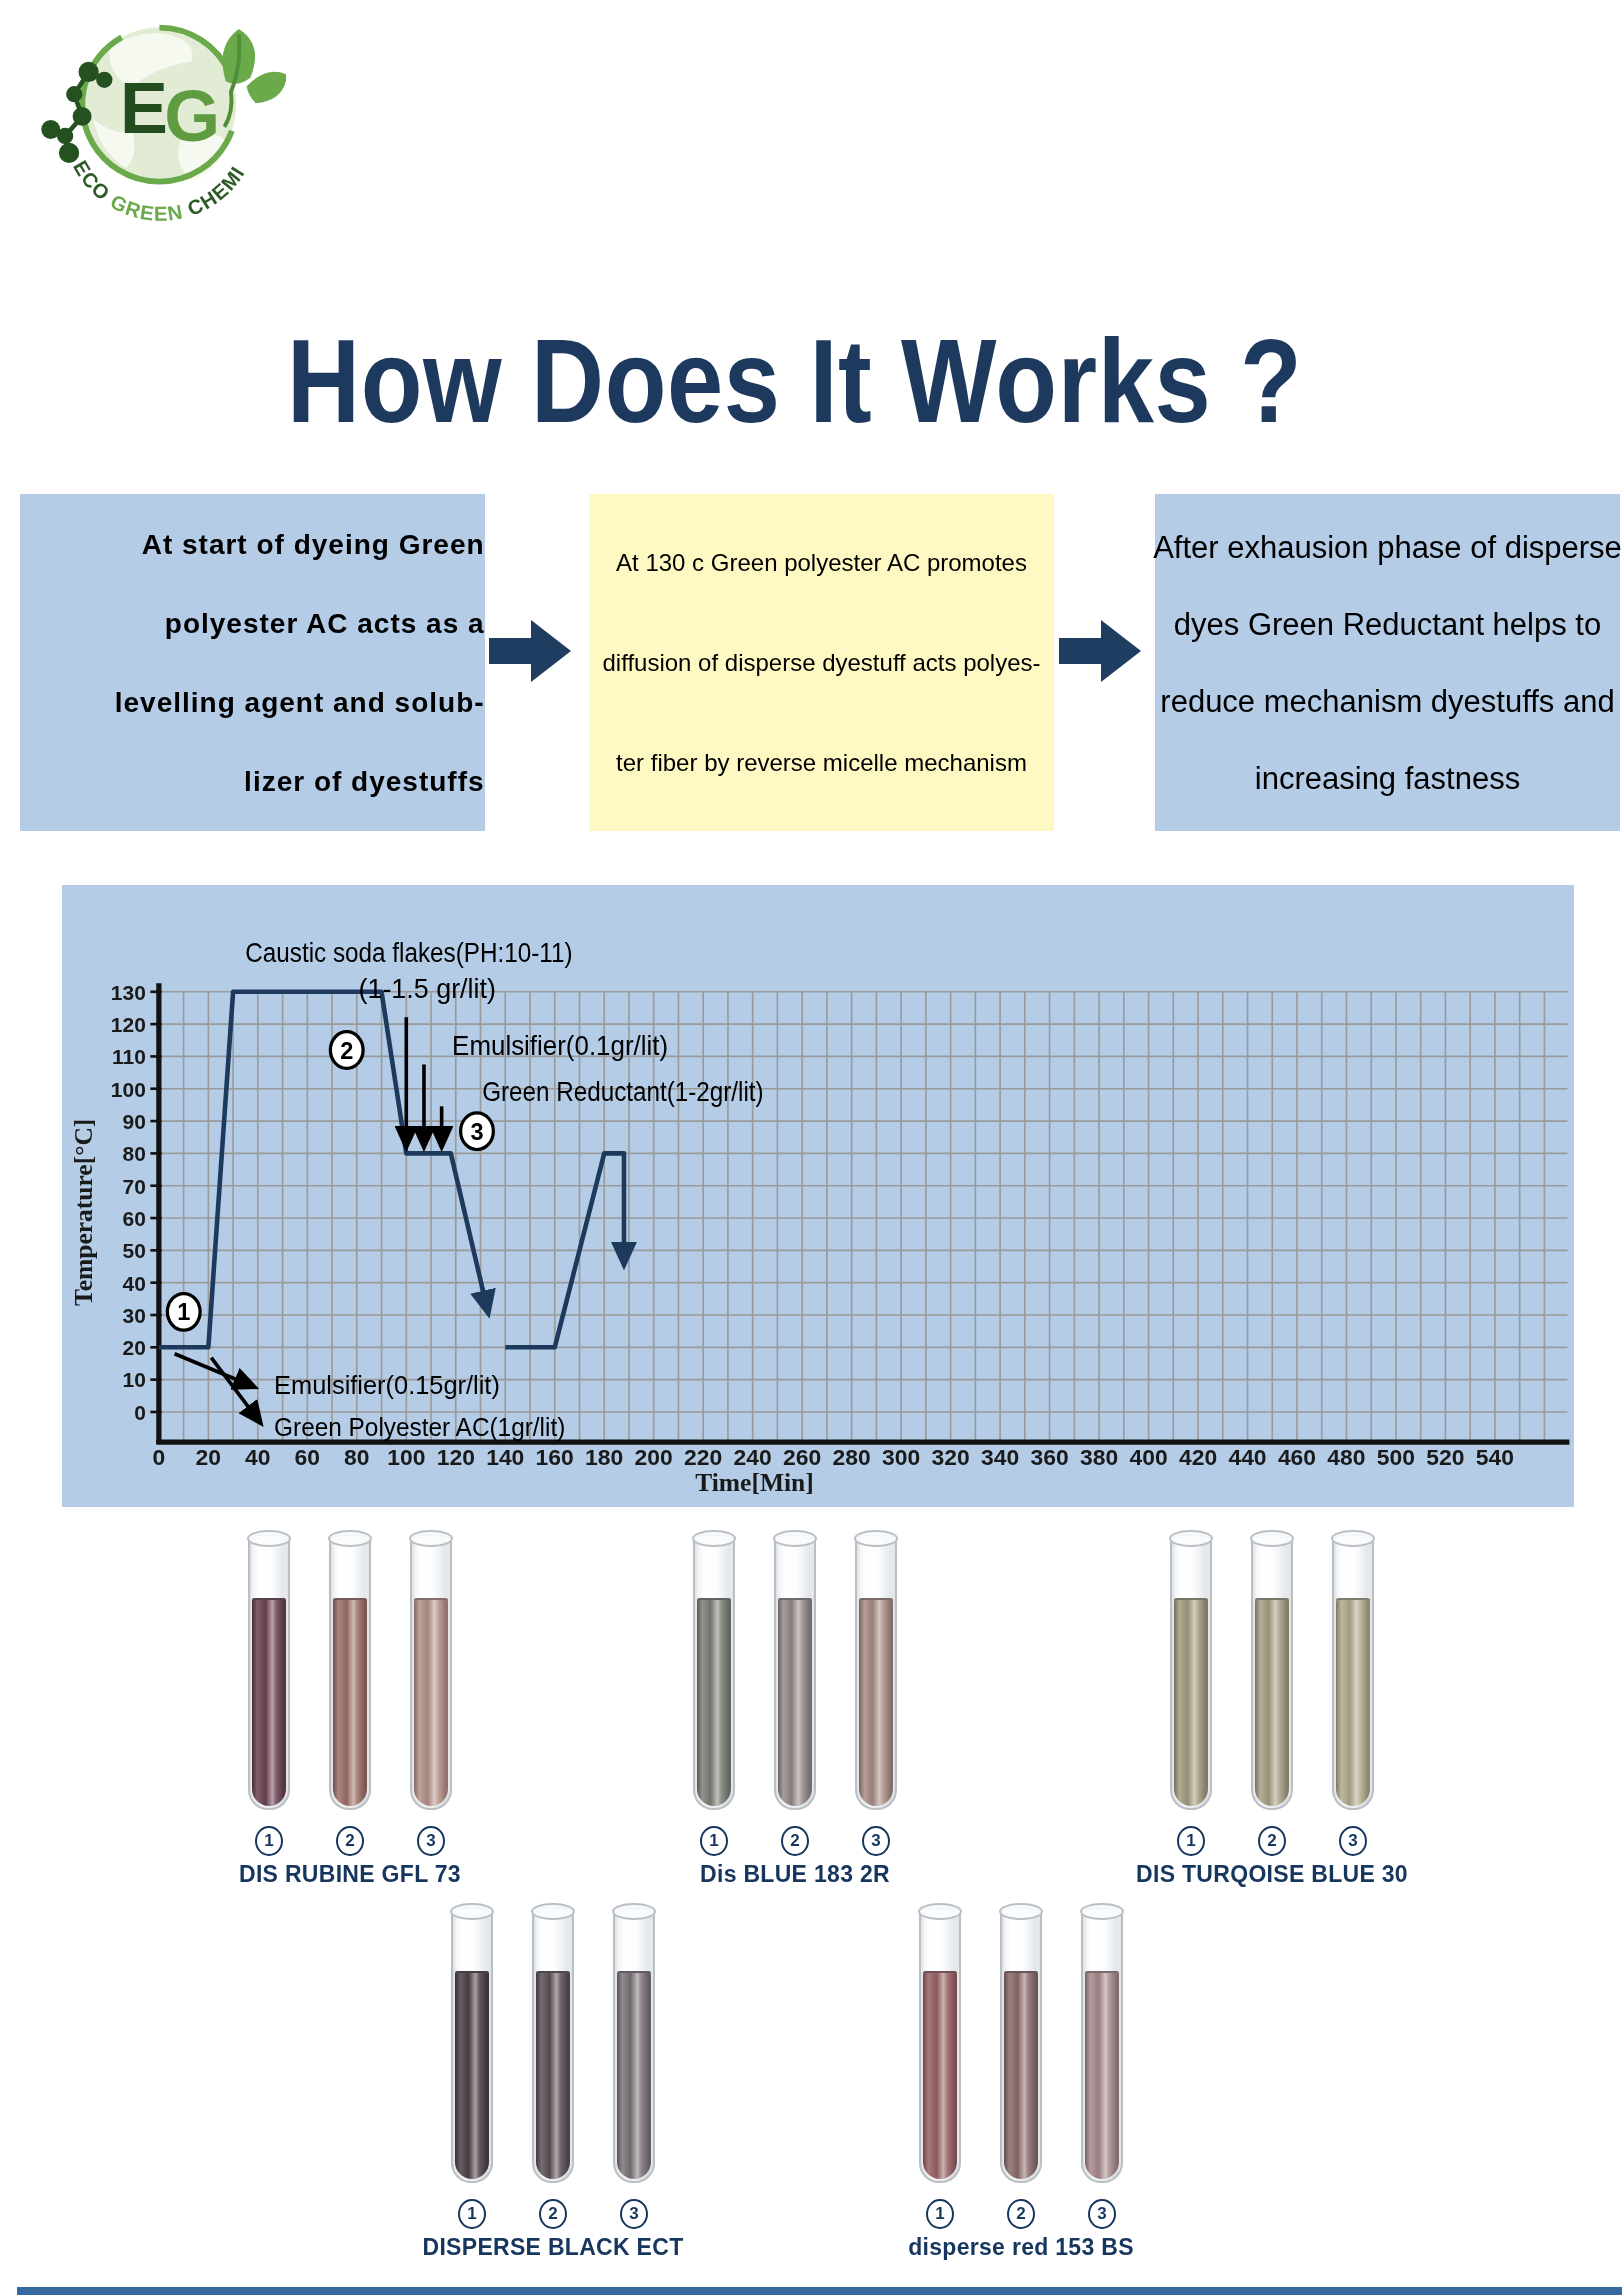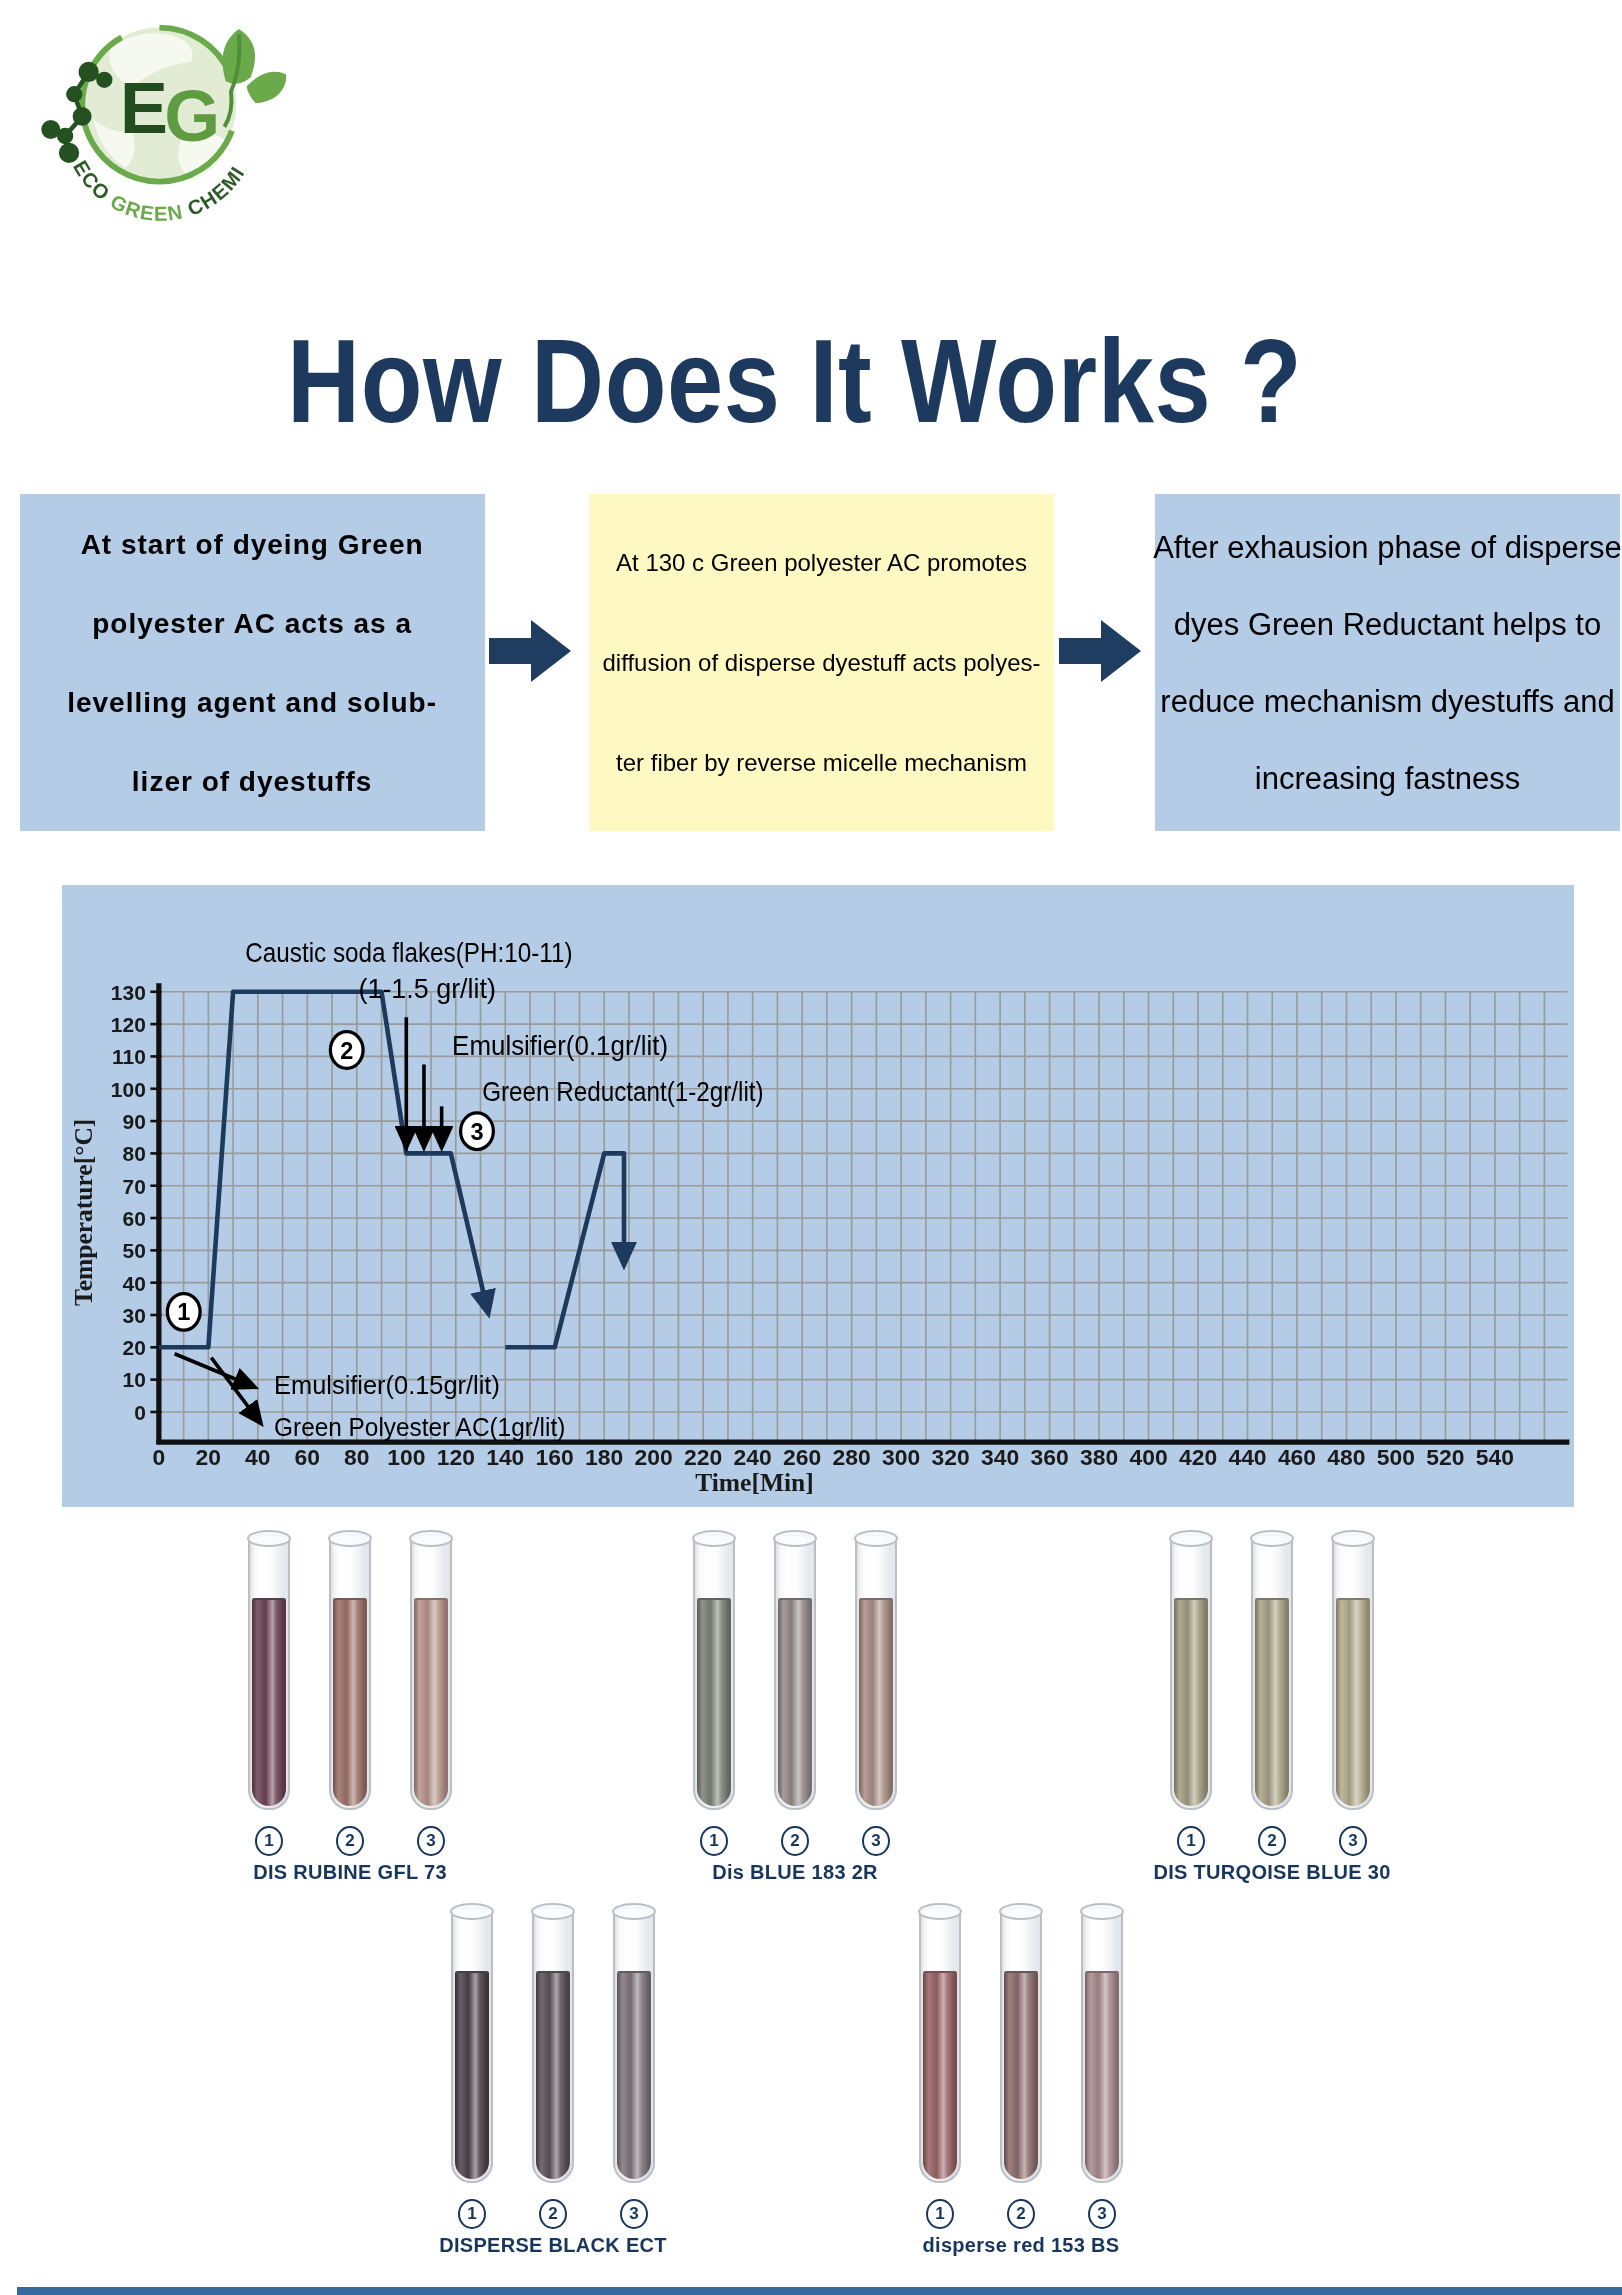--- a/index.html
+++ b/index.html
@@ -52,21 +52,21 @@
         border-radius:50%;background:rgba(250,252,253,.9);}
   .tube .liquid{position:absolute;left:2px;right:2px;top:62px;bottom:2px;
         border-radius:2.6px 2.6px 17.7px 17.7px / 2.6px 2.6px 17.7px 17.7px;
         border-top:2.6px solid rgba(55,55,65,.4);}
   .tube .liquid::after{content:'';position:absolute;inset:0;
         border-radius:inherit;
         background:linear-gradient(90deg,rgba(0,0,0,.30),rgba(255,255,255,.14) 16%,
           rgba(0,0,0,.10) 40%,rgba(255,255,255,.50) 60%,rgba(255,255,255,.12) 72%,rgba(0,0,0,.22) 94%);}
   .num-circle{width:23.6px;height:26px;margin-top:15.7px;border:2px solid #17365d;border-radius:50%;
         color:#17365d;font-weight:bold;font-size:17px;display:flex;align-items:center;justify-content:center;}
-  .tube-label{margin-top:5.2px;font-weight:bold;font-size:20px;color:#17365d;white-space:nowrap;letter-spacing:0.3px;}
+  .tube-label{margin-top:5.2px;font-weight:bold;font-size:23px;color:#17365d;white-space:nowrap;letter-spacing:0.3px;}
 
   
   #footer-bar{position:absolute;left:17px;bottom:0;width:1606px;height:8.5px;background:#35699f;}
 </style>
 </head>
 <body>
 
 <div id="logo">
   <svg viewBox="0 0 390 340" width="255" height="222">
     <circle cx="196" cy="148" r="118" fill="#e2ebd4"></circle>
@@ -108,21 +108,21 @@
         <tspan fill="#2d5a27">ECO </tspan>
         <tspan fill="#6aaa4b">GREEN </tspan>
         <tspan fill="#2d5a27">CHEMICALS</tspan>
       </textPath>
     </text>
   </svg>
 </div>
 
 <h1 id="title" style="color: rgb(29, 58, 94);">How Does It Works ?</h1>
 
-<div id="step0" class="step-box s0" style="background: rgb(180, 204, 230);">
+<div id="step0" class="step-box s0" style="background: rgb(180, 204, 230); align-items: flex-end;">
   <span class="ln">At start of dyeing Green</span>
   <span class="ln">polyester AC acts as a</span>
   <span class="ln">levelling agent and solub-</span>
   <span class="ln">lizer of dyestuffs</span>
 </div>
 <div id="arrow0" class="step-arrow">
   <div class="stem" style="background: rgb(30, 61, 96);"></div>
     <div class="head" style="border-left-color: rgb(30, 61, 96);"></div>
 </div>
 <div id="step1" class="step-box s1" style="background: #fef9c3;">

